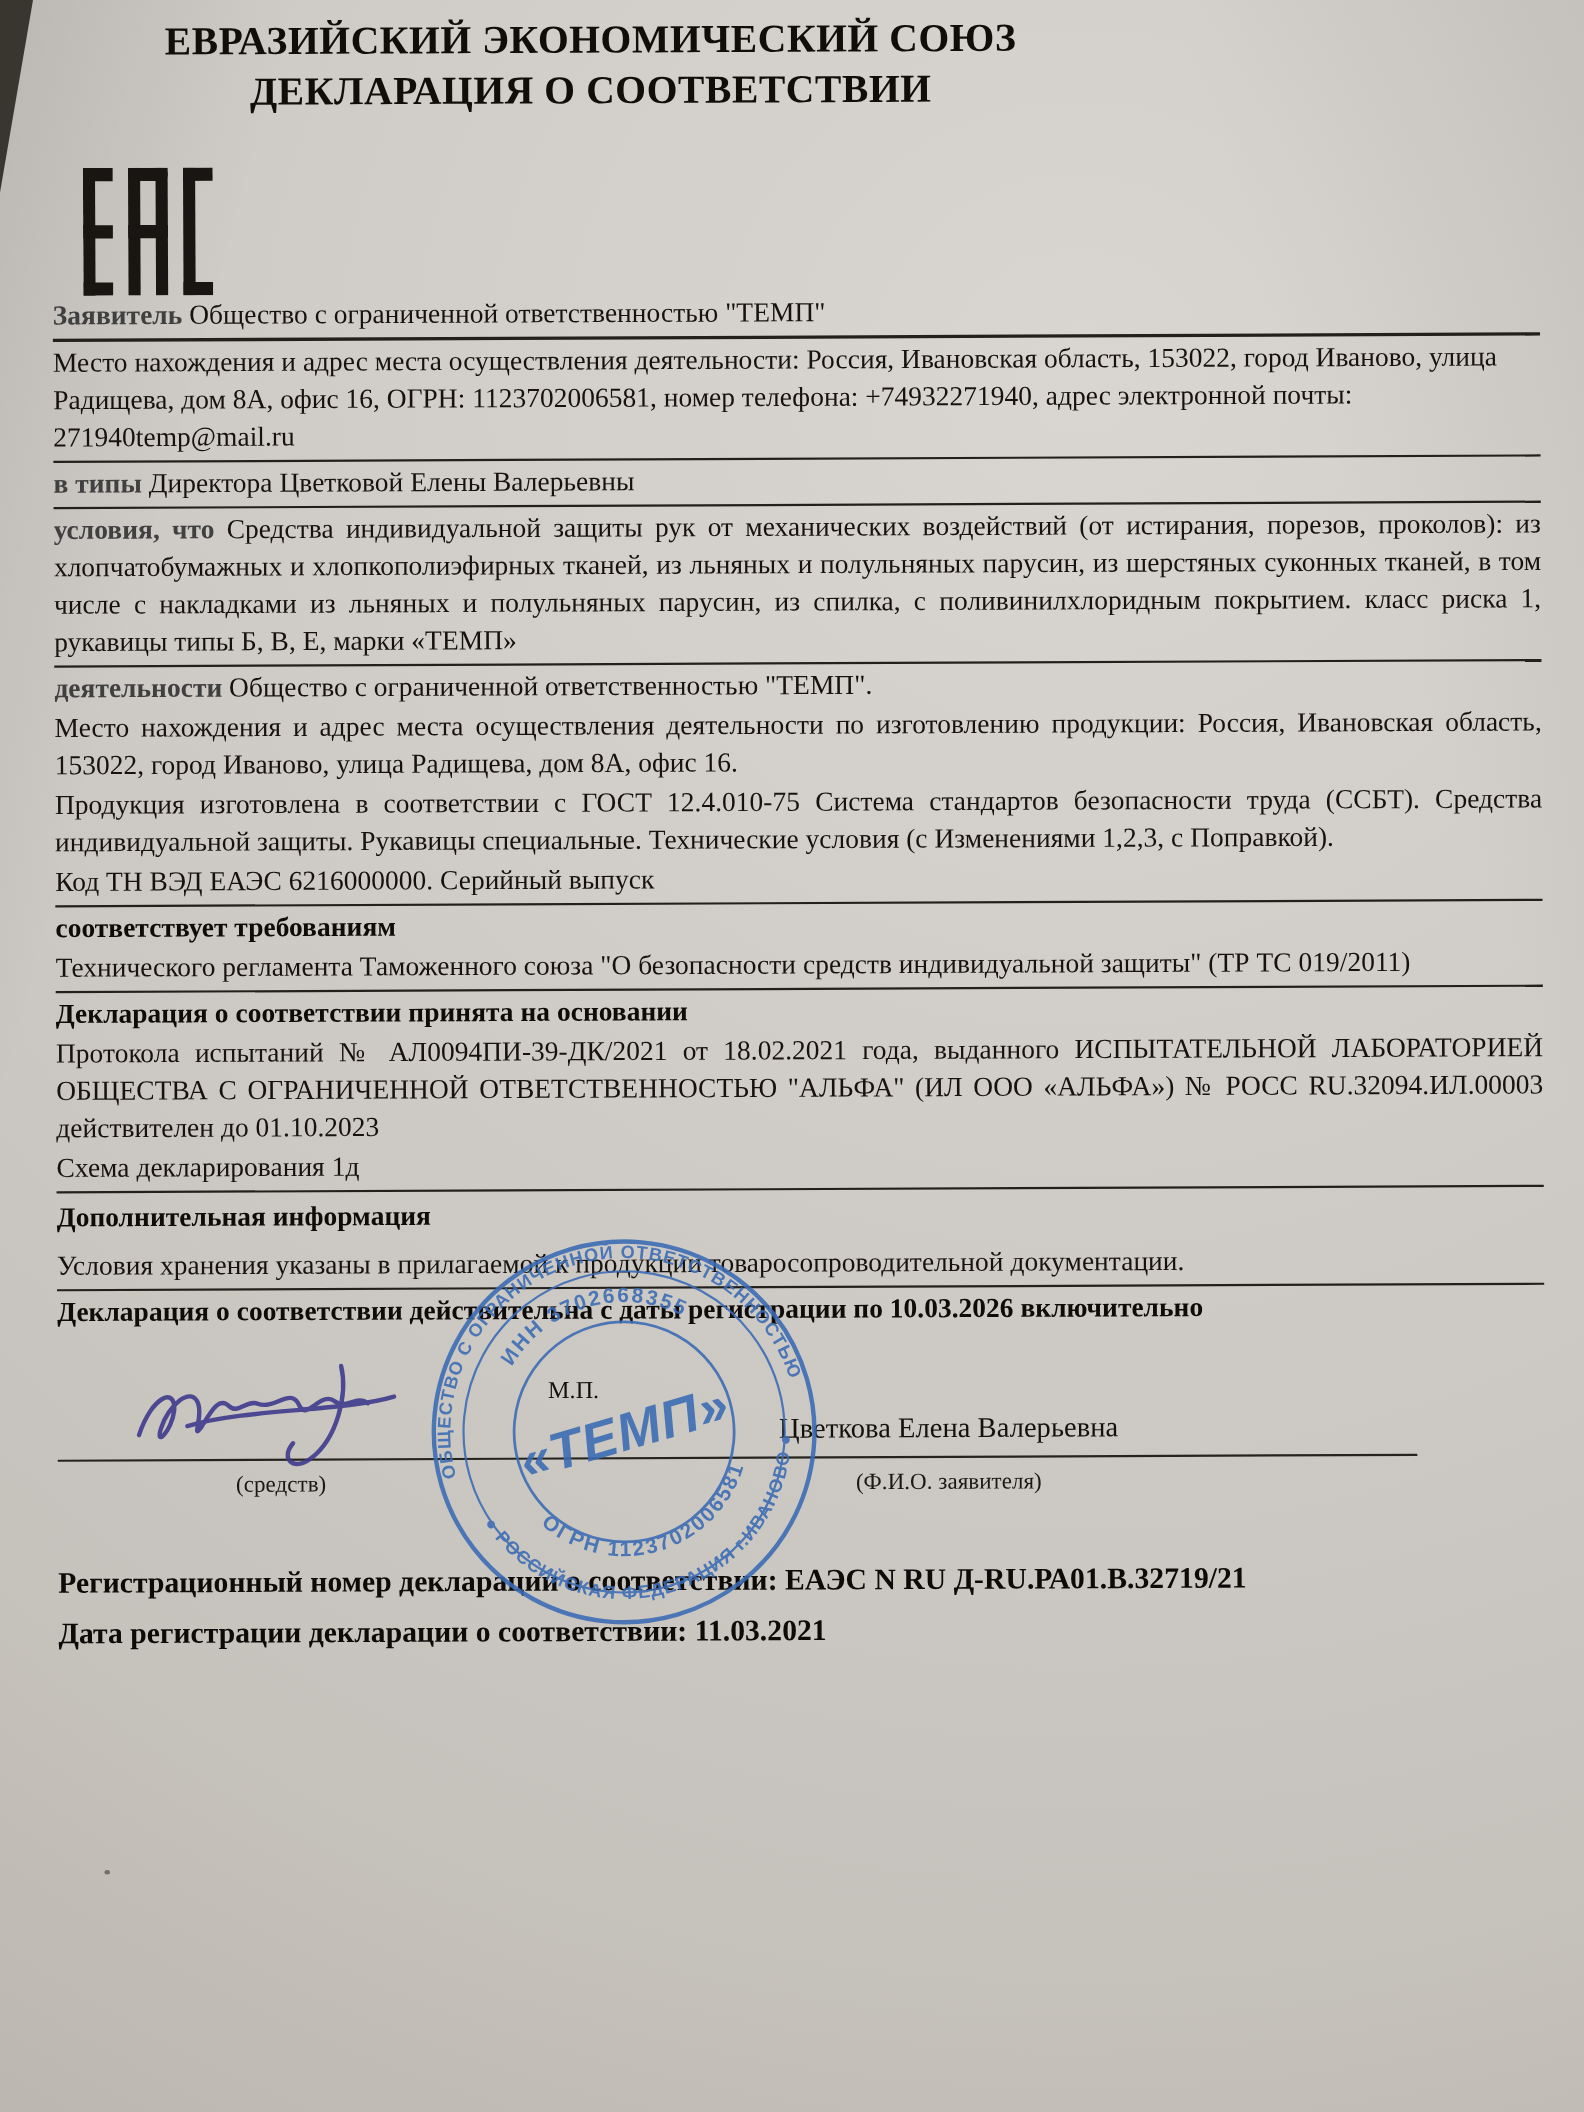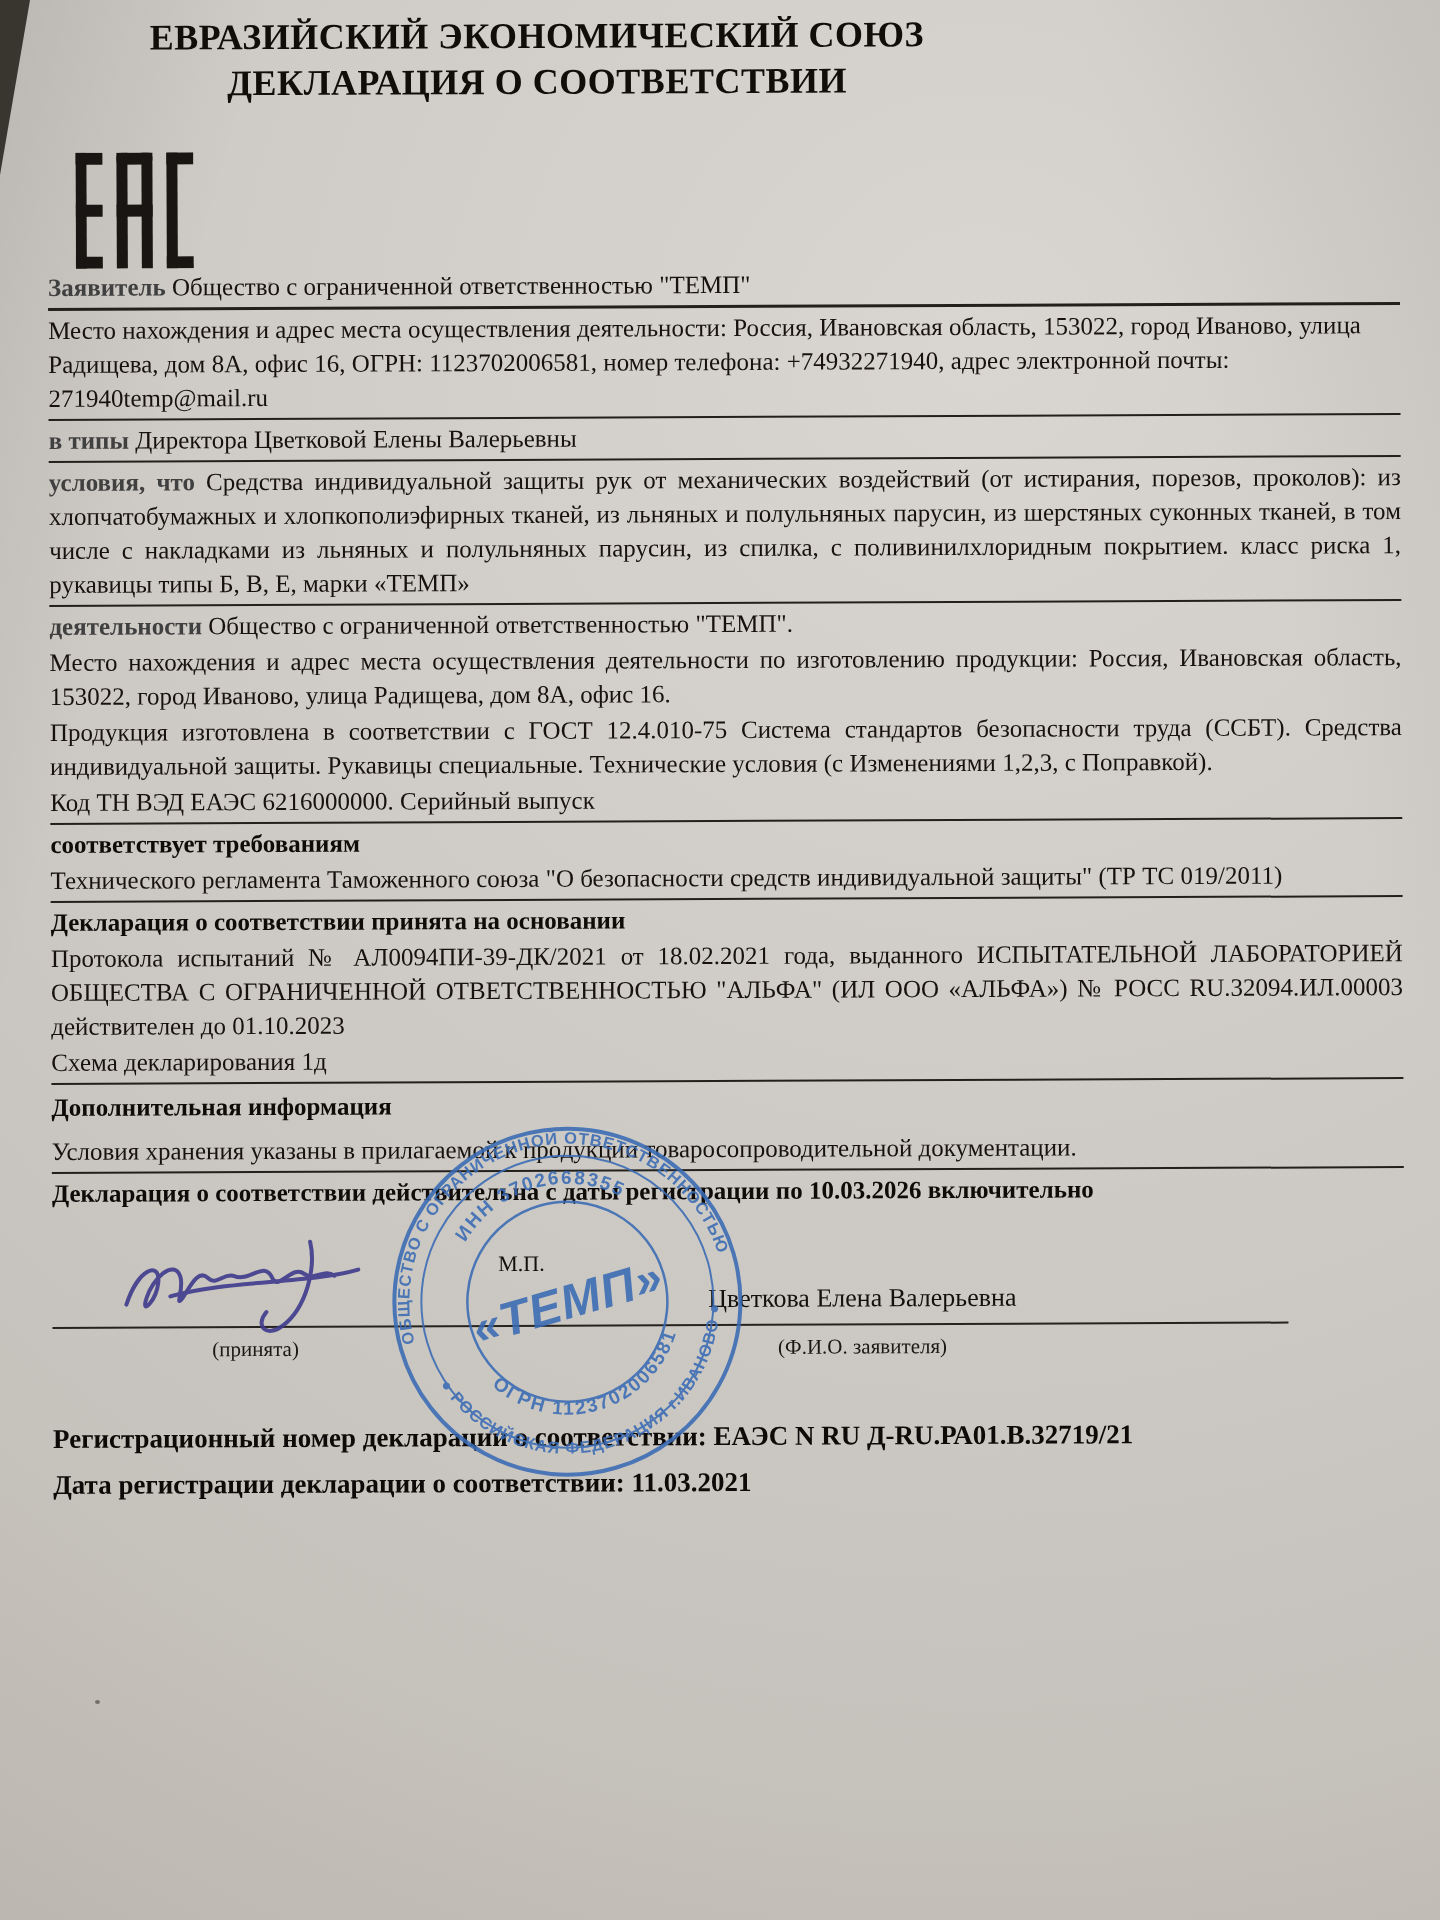--- a/index.html
+++ b/index.html
@@ -143,21 +143,21 @@
 
     <svg class="sig-scribble" width="280" height="140" viewBox="0 0 280 140">
       <g fill="none" stroke="#3f3a8c" stroke-width="4" stroke-linecap="round" opacity="0.9">
         <path d="M12,88 C24,52 46,44 44,66 C42,84 26,100 32,82 C38,62 60,42 66,60 C70,72 60,92 68,82 C76,70 84,52 94,62 C102,70 110,56 120,60 C136,66 150,44 158,62 C164,76 178,48 190,58 C200,66 210,52 220,60"></path>
         <path d="M196,26 C202,52 192,92 168,110 C152,122 140,110 152,96"></path>
         <path d="M56,80 C110,64 196,68 244,54"></path>
       </g>
     </svg>
 
     <div class="sig-line"></div>
-    <div class="sig-caption">(принята)</div>
+    <div class="sig-caption">(средств)</div>
 
     <div class="mp-label">М.П.</div>
 
     <svg class="stamp" viewBox="0 0 370 370">
       <defs>
         <path id="arc-outer-top" d="M 27,185 A 158,158 0 0 1 343,185"></path>
         <path id="arc-outer-bottom" d="M 33,185 A 152,152 0 0 0 337,185"></path>
         <path id="arc-inner-top" d="M 67,185 A 118,118 0 0 1 303,185"></path>
         <path id="arc-inner-bottom" d="M 72,185 A 113,113 0 0 0 298,185"></path>
       </defs>

